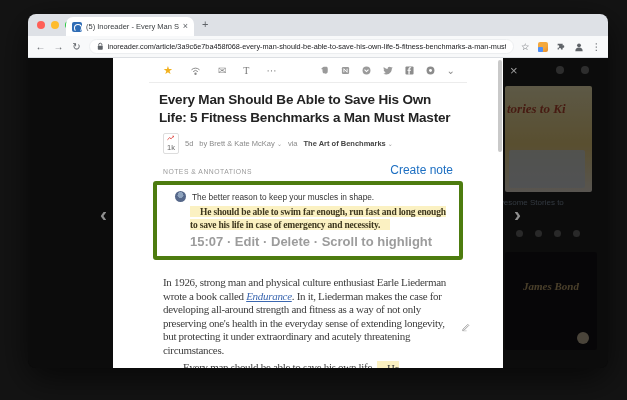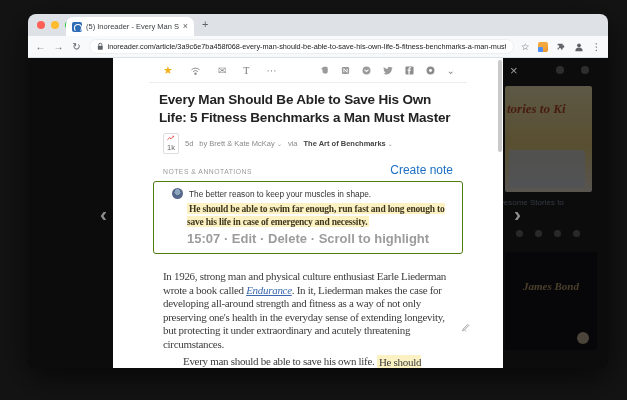--- a/index.html
+++ b/index.html
@@ -82,25 +82,25 @@
   .a-star { color:#f2b11e; font-size:11px; line-height:1; }
   .a-T { font-family:"Liberation Serif",serif; font-size:10px; color:#777; line-height:1; }
   .a-title { margin:8px 46px 0; font-size:13.5px; line-height:18px; font-weight:bold; color:#232323; letter-spacing:-.2px; }
   .a-byline { margin:6px 50px 0; display:flex; align-items:center; gap:6px; font-size:7.5px; color:#8a8a8a; white-space:nowrap; }
   .stat-badge { display:flex; align-items:center; gap:2px; border:1px solid #ddd; border-radius:2px; padding:1px 3px; color:#666;flex-direction:column; }
   .caret { font-size:6px; color:#999; }
   .src { font-weight:bold; color:#444; }
   .notes-row { margin:9px 50px 0; display:flex; justify-content:space-between; align-items:baseline; }
   .notes-h { font-size:6.8px; letter-spacing:.5px; color:#9a9a9a; }
   .create-note { font-size:12px; color:#1d6fc2; }
-  .note-card { margin:4px 40px 16px; border:1px solid #4d7c0f; border-radius:3px; padding:6px 12px 4px 18px; }
+  .note-card { margin:4px 40px 16px; border:4px solid #4d7c0f; border-radius:3px; padding:6px 12px 4px 18px; }
   .note-head { display:flex; align-items:center; gap:6px; font-size:8.3px; color:#333; }
   .avatar { width:11px; height:11px; border-radius:50%; background:radial-gradient(circle at 50% 38%, #8ea3bd 0 34%, #56688a 35% 100%); flex:0 0 auto; }
   .note-quote { margin:3px 0 0 15px; font-family:"Liberation Serif",serif; font-size:9.5px; font-weight:bold; line-height:13.5px; color:#3e371f; letter-spacing:-.2px; }
-  .hl { background:#fbf1c2; padding:.5px 2px; }
+  .hl { background:#fbf1c2; padding:.5px 10px; }
   .note-foot { margin:2px 0 3px 15px; font-size:13px; color:#9c9c9c;font-weight:bold; }
   .note-foot .lnk { color:#9c9c9c; }
   .a-body { margin:9px 50px 0; font-family:"Liberation Serif",serif; font-size:11px; line-height:13.5px; color:#3d3d3d; letter-spacing:-.3px; }
   .a-body p { margin:0 0 4px; }
   .book-link { color:#3b67b0; font-style:italic; text-decoration:underline; }
   .a-quote { margin:4px 30px 0 20px; }
   .pencil { position:absolute; right:32px; top:264px; }
 </style>
 </head>
 <body>

